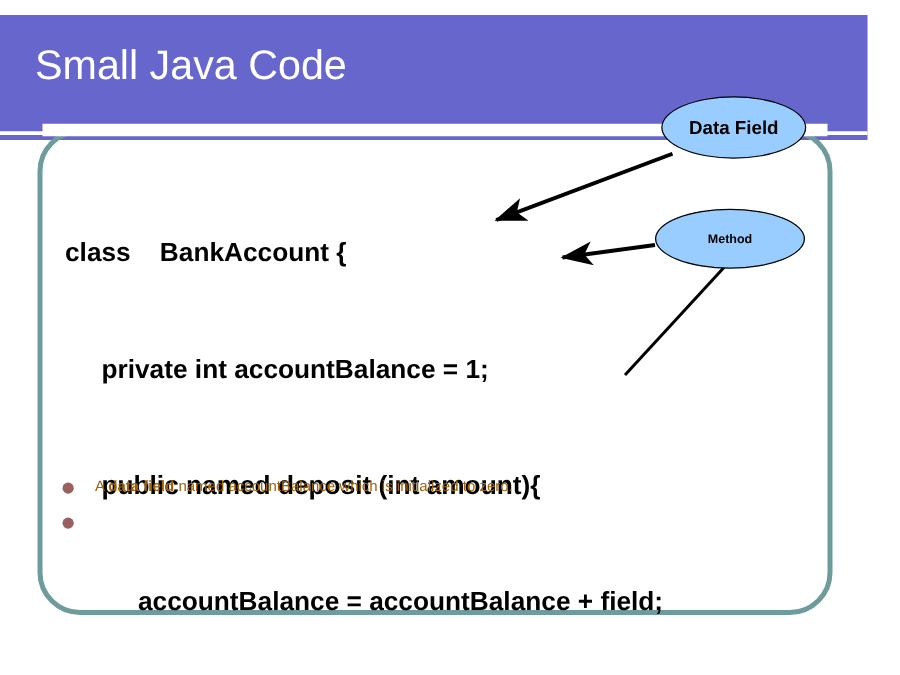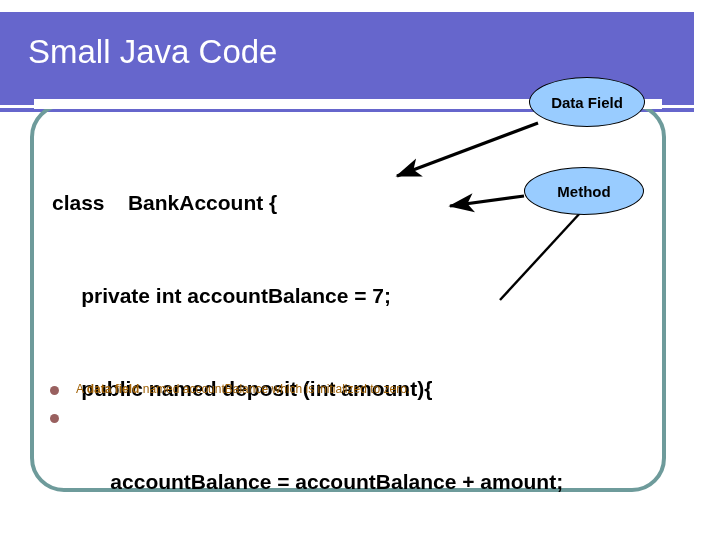--- a/index.html
+++ b/index.html
@@ -130,21 +130,21 @@
     top: 77px;
     width: 116px;
     height: 50px;
     font-size: 15px;
   }
   .callout-method {
     left: 524px;
     top: 167px;
     width: 120px;
     height: 48px;
-    font-size: 15px;
+    font-size: 10px;
   }
 
   
   .arrows {
     position: absolute;
     left: 0; top: 0;
     width: 720px; height: 540px;
     pointer-events: none;
   }
 </style>
@@ -155,23 +155,23 @@
 
   <div class="header-band"></div>
   <div class="header-rule"></div>
   <div class="slide-title">Small Java Code</div>
 
   <div class="content-frame"></div>
   <div class="frame-top-mask"></div>
 
   <div class="code-block">
     <div class="code-line">class    BankAccount {</div>
-    <div class="code-line">     private int accountBalance = 7;</div>
+    <div class="code-line">     private int accountBalance = 1;</div>
     <div class="code-line">     public named deposit (int amount){</div>
-    <div class="code-line">          accountBalance = accountBalance + amount;</div>
+    <div class="code-line">          accountBalance = accountBalance + field;</div>
     
     
     
     
   </div>
 
   <svg class="arrows" viewBox="0 0 720 540" xmlns="http://www.w3.org/2000/svg">
     <defs>
       <marker id="ah" markerWidth="9" markerHeight="9" refX="7.5" refY="3.4" orient="auto" markerUnits="strokeWidth">
         <path d="M0,0.4 L8,3.4 L0,6.4 L2,3.4 z" fill="#000000"></path>

